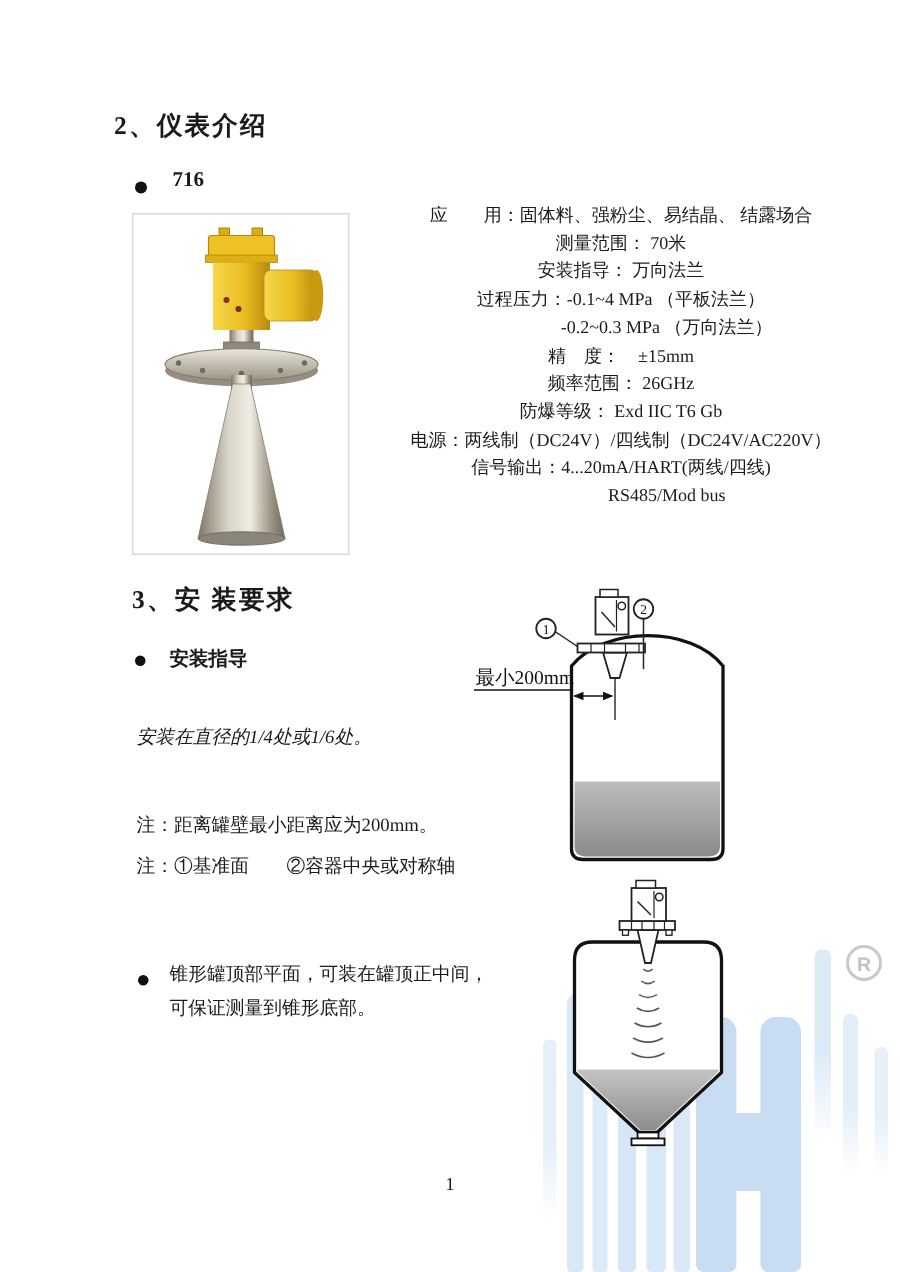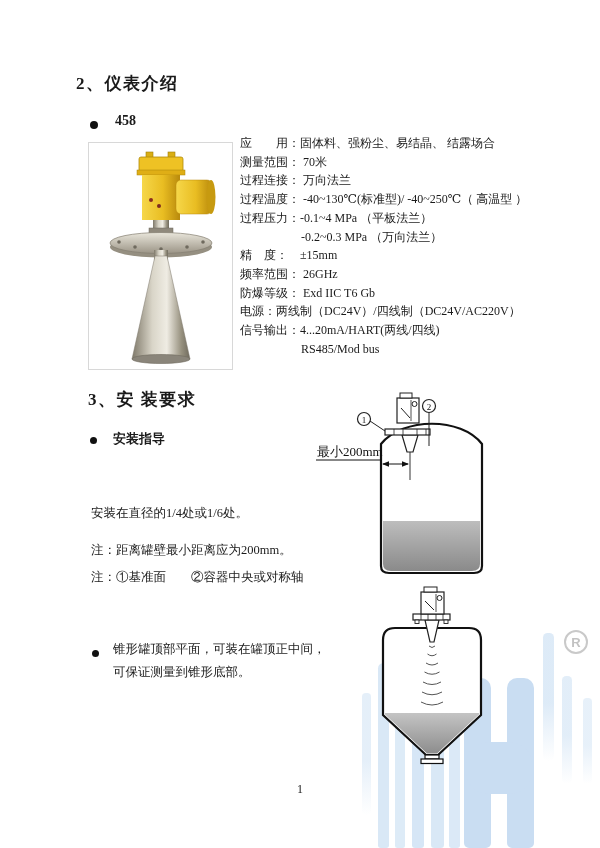--- a/index.html
+++ b/index.html
@@ -8,21 +8,21 @@
     background:#ffffff;color:#1a1a1a;
     font-family:"Liberation Serif","DejaVu Serif",serif;
   }
   .abs{position:absolute;}
   
   .sec-title{font-size:17px;font-weight:bold;letter-spacing:1.5px;z-index:3;}
   .dot{width:8px;height:8px;border-radius:50%;background:#111;z-index:3;}
   .b-label{font-weight:bold;z-index:3;}
   
   .specs{left:240px;top:134px;width:348px;font-size:12px;line-height:18.7px;z-index:3;}
-  .spec-line{white-space:pre-wrap;}
+  .spec-line{white-space:pre-wrap;text-align:center;}
   .spec-line.indent{padding-left:61px;}
   
   .para{font-size:12.5px;z-index:3;white-space:pre-wrap;}
   
   .photo{left:88px;top:142px;width:143px;height:226px;border:1px solid #d8d8d8;background:#fff;z-index:3;}
   
   .diag{z-index:2;}
   
   .regmark{
     left:564px;top:630px;width:20px;height:20px;border:2px solid #c9c9c9;border-radius:50%;
@@ -52,21 +52,21 @@
   <div class="wm-bar wm-h" style="left:507px;top:678px;width:27px;height:170px;"></div>
   <div class="wm-bridge" style="left:466px;top:742px;width:66px;height:52px;"></div>
   <div class="wm-bar wm-fade" style="left:543px;top:633px;width:11px;height:128px;opacity:.7;"></div>
   <div class="wm-bar wm-fade" style="left:562px;top:676px;width:10px;height:108px;opacity:.6;"></div>
   <div class="wm-bar wm-fade" style="left:583px;top:698px;width:9px;height:86px;opacity:.5;"></div>
 </div>
 
 <div class="abs sec-title" style="left:76px;top:72px;">2、仪表介绍</div>
 
 <div class="abs dot" style="left:90px;top:121px;"></div>
-<div class="abs b-label" style="left:115px;top:113px;font-size:14px;">458</div>
+<div class="abs b-label" style="left:115px;top:113px;font-size:14px;">716</div>
 
 <div class="abs photo">
   <svg width="143" height="226" viewBox="0 0 143 226">
     <defs>
       <linearGradient id="gYel" x1="0" y1="0" x2="1" y2="0">
         <stop offset="0" stop-color="#f6d74a"></stop>
           <stop offset="0.55" stop-color="#e9bd22"></stop>
           <stop offset="1" stop-color="#b8890c"></stop>
       </linearGradient>
       <linearGradient id="gMet" x1="0" y1="0" x2="1" y2="0">
@@ -109,38 +109,37 @@
     <rect x="65" y="107" width="14" height="11" fill="url(#gMet)"></rect>
 
     <polygon points="66,113 78,113 101,216 43,216" fill="url(#gMet)" stroke="#7c766a" stroke-width="0.5"></polygon>
     <ellipse cx="72" cy="216" rx="29" ry="4.5" fill="#8a857a" stroke="#6e6a5e" stroke-width="0.6"></ellipse>
   </svg>
 </div>
 
 <div class="abs specs">
     <div class="spec-line"><span>应　　用：固体料、强粉尘、易结晶、 结露场合</span></div>
     <div class="spec-line"><span>测量范围： 70米</span></div>
-    <div class="spec-line"><span>过程连接： 万向法兰</span></div>
-    <div class="spec-line"><span>过程温度： -40~130℃(标准型)/ -40~250℃（ 高温型 ）</span></div>
+    <div class="spec-line"><span>安装指导： 万向法兰</span></div>
     <div class="spec-line"><span>过程压力：-0.1~4 MPa （平板法兰）</span></div>
     <div class="spec-line indent"><span>-0.2~0.3 MPa （万向法兰）</span></div>
     <div class="spec-line"><span>精　度：　±15mm</span></div>
     <div class="spec-line"><span>频率范围： 26GHz</span></div>
     <div class="spec-line"><span>防爆等级： Exd IIC T6 Gb</span></div>
     <div class="spec-line"><span>电源：两线制（DC24V）/四线制（DC24V/AC220V）</span></div>
     <div class="spec-line"><span>信号输出：4...20mA/HART(两线/四线)</span></div>
     <div class="spec-line indent"><span>RS485/Mod bus</span></div>
   </div>
 
 <div class="abs sec-title" style="left:88px;top:388px;">3、安 装要求</div>
 
 <div class="abs dot" style="left:90px;top:437px;width:7px;height:7px;"></div>
 <div class="abs b-label" style="left:113px;top:430px;font-size:13px;">安装指导</div>
 
-<div class="abs para" style="left:91px;top:505px;">安装在直径的1/4处或1/6处。</div>
+<div class="abs para" style="left:91px;top:483px;font-style:italic;">安装在直径的1/4处或1/6处。</div>
 <div class="abs para" style="left:91px;top:509px;margin-top:33px;">注：距离罐壁最小距离应为200mm。</div>
 <div class="abs para" style="left:91px;top:569px;">注：①基准面　　②容器中央或对称轴</div>
 
 <div class="abs dot" style="left:92px;top:650px;width:7px;height:7px;"></div>
 <div class="abs para" style="left:113px;top:641px;">锥形罐顶部平面，可装在罐顶正中间，</div>
 <div class="abs para" style="left:113px;top:664px;">可保证测量到锥形底部。</div>
 
 <svg class="abs diag" style="left:298px;top:390px;" width="200" height="195" viewBox="0 0 200 195">
   <defs>
     <linearGradient id="gFill1" x1="0" y1="0" x2="0" y2="1">

